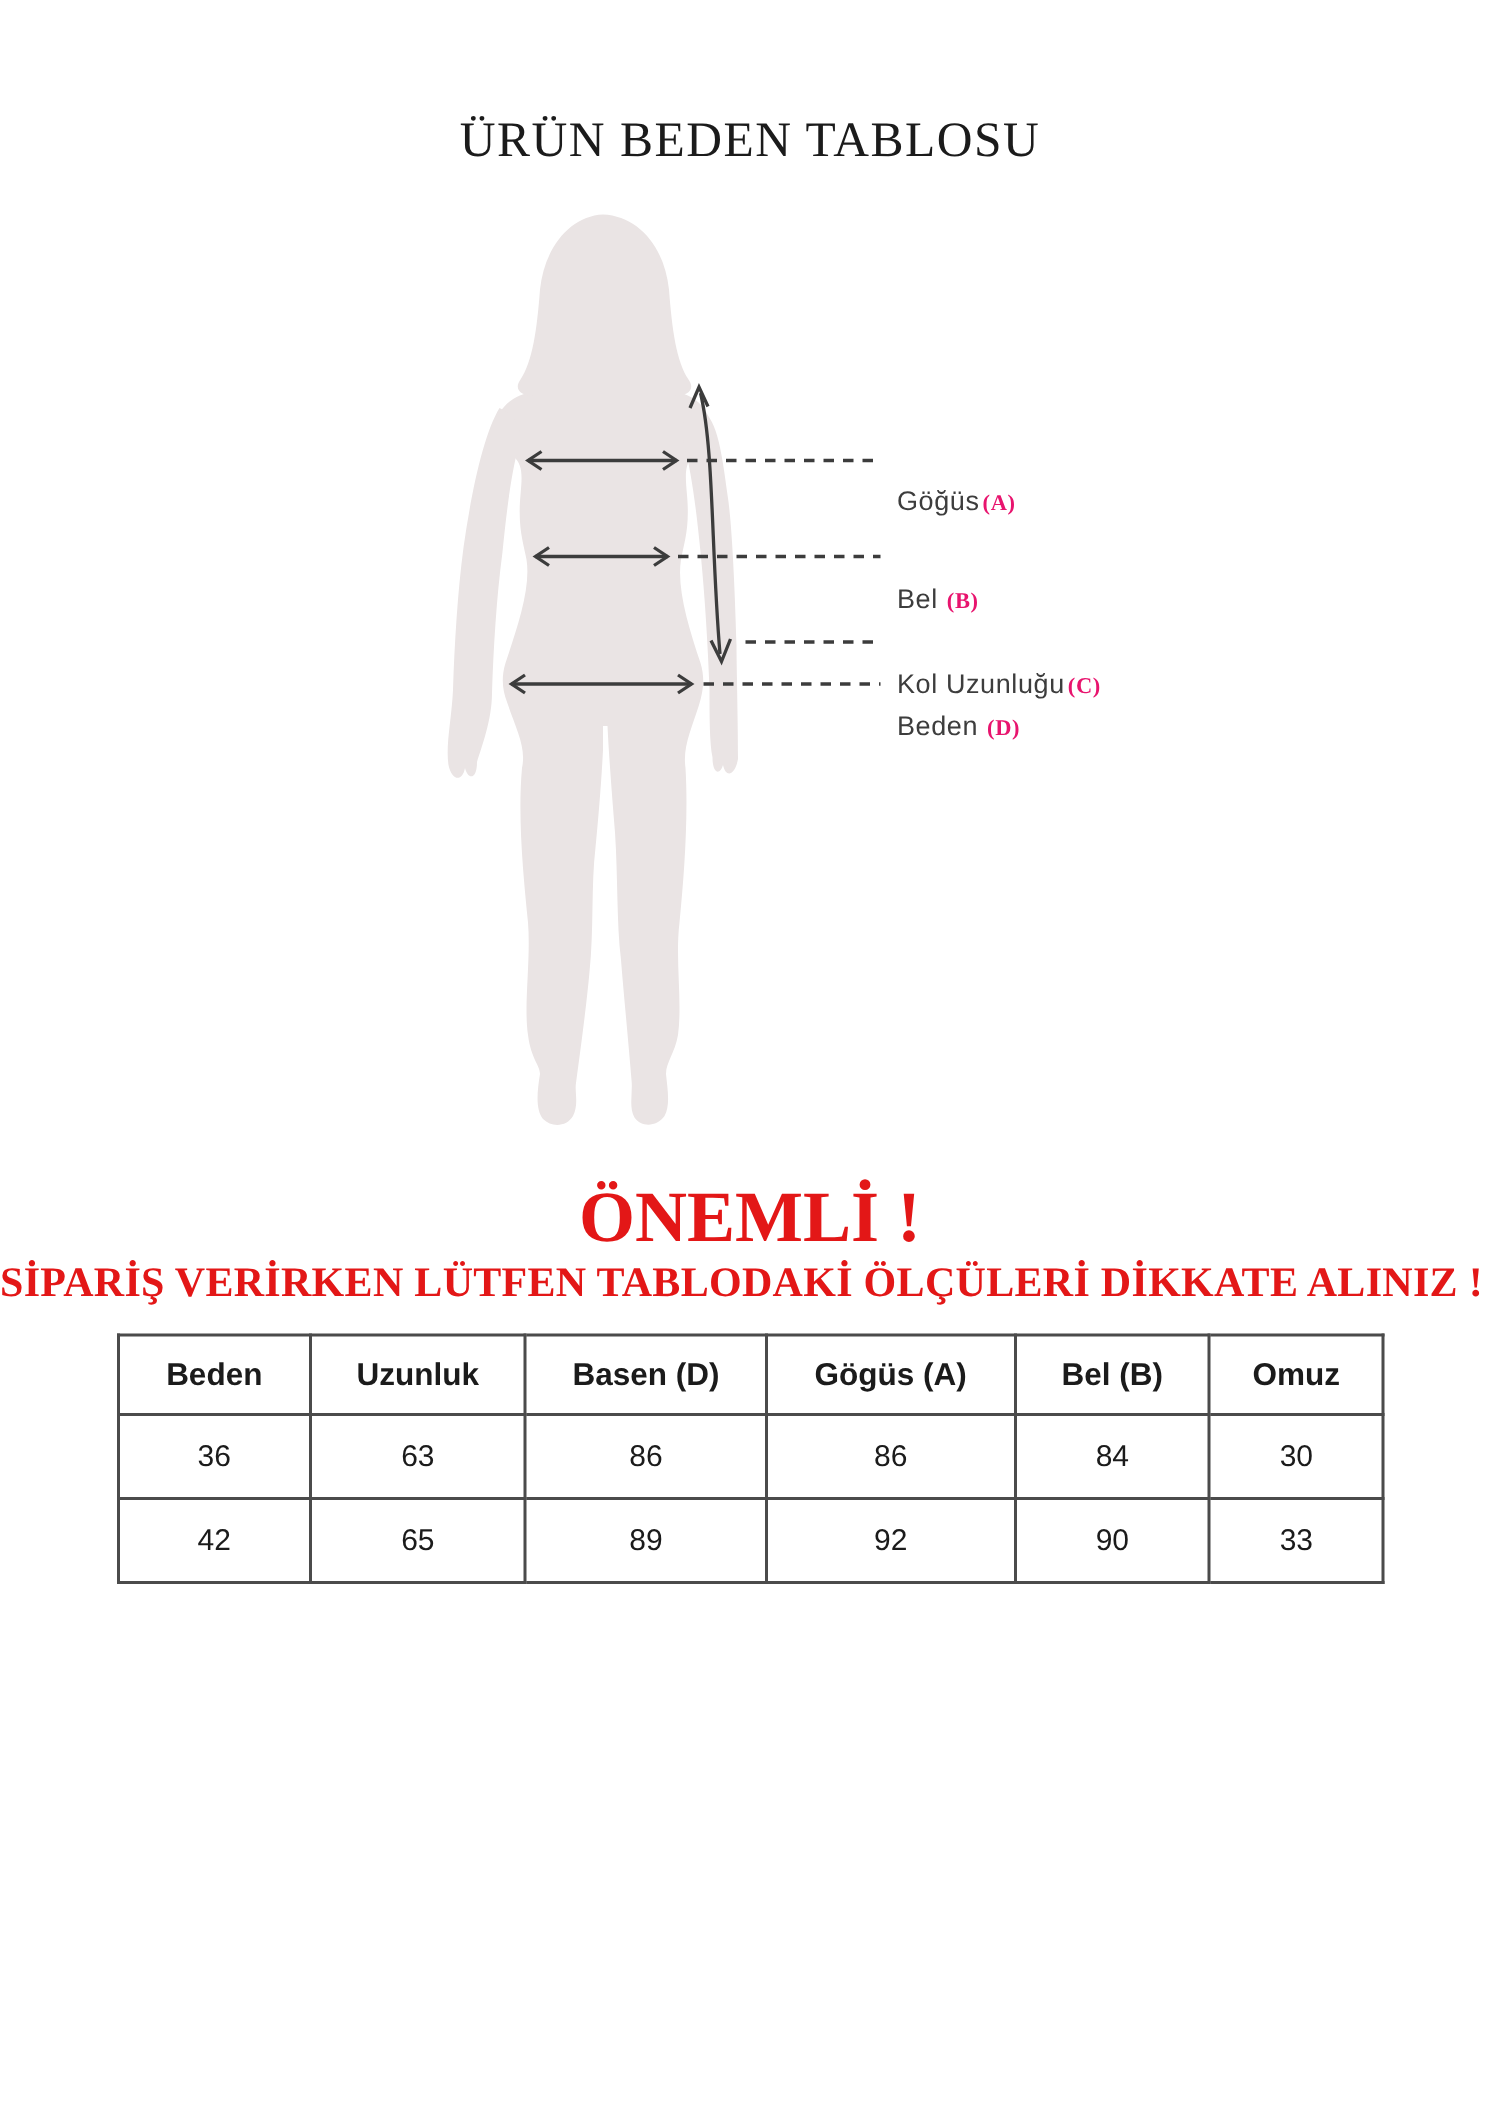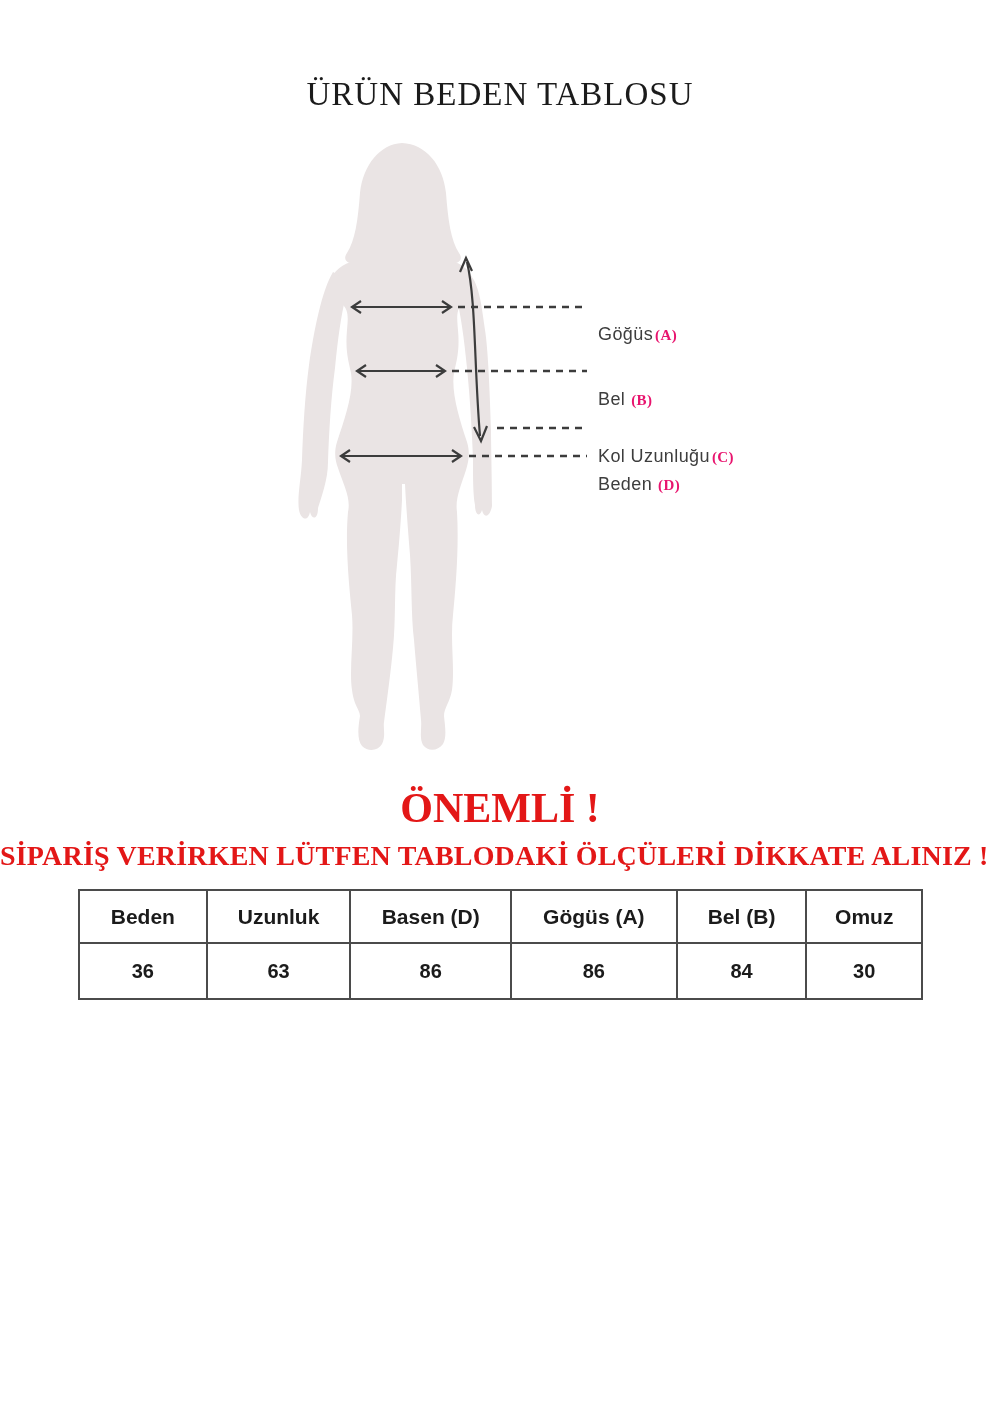--- a/index.html
+++ b/index.html
@@ -25,42 +25,42 @@
     letter-spacing:0.4px;
     margin-top:28px;
   }
   .dlabel .letter{
     font-family:"Liberation Serif","DejaVu Serif",serif;font-weight:700;
     font-size:15px;color:var(--accent-pink);margin-left:2px;
   }
   .dlabel .letter.sp{margin-left:6px;}
   .notice-heading{
     position:absolute;top:784px;left:0;width:100%;text-align:center;
-    font-family:"Liberation Serif","DejaVu Serif",serif;font-weight:700;font-size:42px;
+    font-family:"Liberation Serif","DejaVu Serif",serif;font-weight:700;font-size:48px;
     color:var(--accent-red);
   }
   .notice-warning{
     position:absolute;top:840px;left:0;width:100%;text-align:left;
     font-family:"Liberation Serif","DejaVu Serif",serif;font-weight:700;font-size:28px;
     color:var(--accent-red);letter-spacing:0.2px;
   }
   table.size-table{
     position:absolute;left:78px;top:889px;width:845px;
     border-collapse:collapse;table-layout:fixed;background:#fff;
   }
   table.size-table th, table.size-table td{
     border:2px solid var(--table-border);text-align:center;vertical-align:middle;
     color:var(--text);
   }
   table.size-table th{
     height:53px;font-size:21px;font-weight:700;
     font-family:"Liberation Sans","DejaVu Sans",sans-serif;
   }
   table.size-table td{
-    height:56px;font-size:20px;font-weight:700;
+    height:56px;font-size:20px;font-weight:400;
     font-family:"Liberation Sans","DejaVu Sans",sans-serif;
   }
   col.c0{width:15.15%} col.c1{width:17.05%} col.c2{width:19.05%}
   col.c3{width:19.65%} col.c4{width:15.40%} col.c5{width:13.70%}
 </style>
 </head>
 <body>
 
 <div class="page">
 
@@ -204,16 +204,24 @@
       </thead>
     <tbody>
         <tr>
           <td>36</td>
           <td>63</td>
           <td>86</td>
           <td>86</td>
           <td>84</td>
           <td>30</td>
         </tr>
+        <tr>
+          <td>42</td>
+          <td>65</td>
+          <td>89</td>
+          <td>92</td>
+          <td>90</td>
+          <td>33</td>
+        </tr>
       </tbody>
   </table>
 
 </div>
 
 </body></html>

